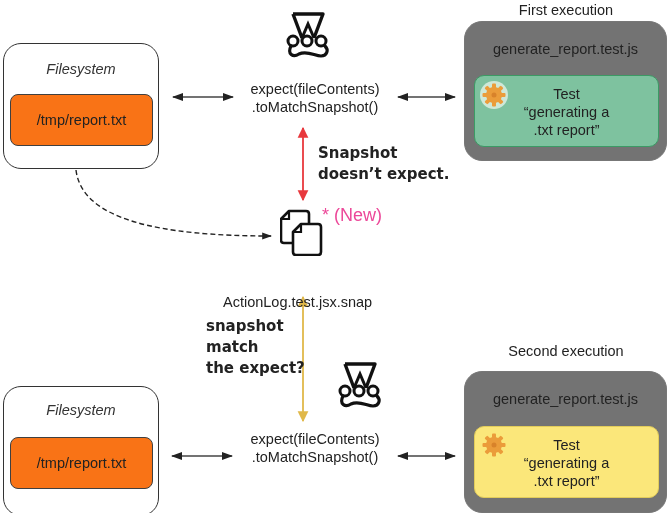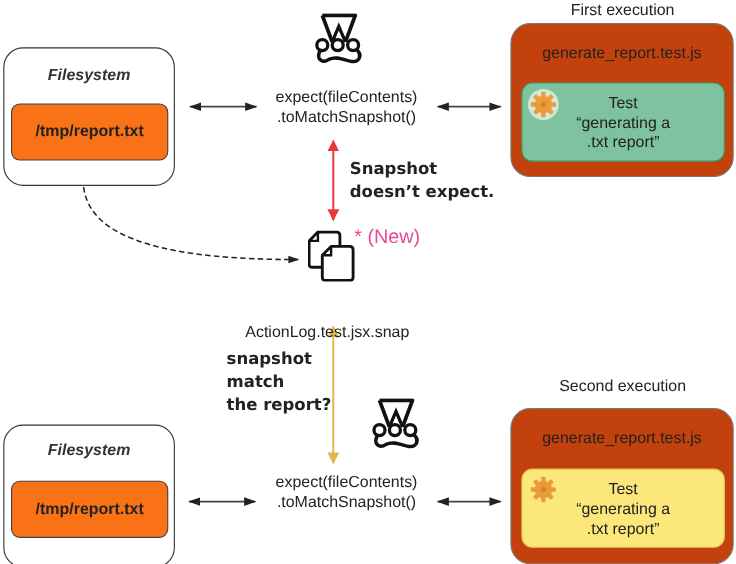--- a/index.html
+++ b/index.html
@@ -1,23 +1,23 @@
 <!DOCTYPE html>
 <html><head>
   <meta charset="utf-8">
   <style>
     html, body { margin: 0; padding: 0; background: #ffffff; }
     body { width: 669px; height: 513px; position: relative; overflow: hidden;
            font-family: "Liberation Sans", sans-serif; color: #222; }
     .abs { position: absolute; }
-    .fs-box { position: absolute; border: 1.6px solid #333; border-radius: 18px; background: #fff; box-sizing: border-box; font-weight: bold; }
+    .fs-box { position: absolute; border: 1.6px solid #333; border-radius: 18px; background: #fff; box-sizing: border-box; }
     .fs-title { position: absolute; left: 0; right: 0; text-align: center; font-style: italic; font-size: 14.5px; color: #333; }
     .fs-file { position: absolute; background: #f97316; border: 1px solid #404040; border-radius: 8px;
                display: flex; align-items: center; justify-content: center; font-size: 14.5px; color: #222; }
-    .exec-box { position: absolute; border: 1.4px solid #777; border-radius: 18px; background: #c2410c; box-sizing: border-box; text-decoration: underline; }
+    .exec-box { position: absolute; border: 1.4px solid #777; border-radius: 18px; background: #737373; box-sizing: border-box; text-decoration: underline; }
     .exec-title { position: absolute; left: 0; right: 0; text-align: center; font-size: 14.5px; color: #222; }
     .test-card { position: absolute; border-radius: 10px; box-sizing: border-box; }
     .test-card.green { background: #7ec29f; border: 1.6px solid #3c9a65; }
     .test-card.yellow { background: #fbe77a; border: 1px solid #e2cc5a; }
     .test-text { position: absolute; left: 0; right: 0; text-align: center; font-size: 14.5px; line-height: 18px; color: #222; }
     .exec-label { position: absolute; font-size: 14.5px; color: #222; text-align: center; }
     .code-text { position: absolute; text-align: center; font-size: 14.5px; line-height: 18px; color: #222; }
     .bold-q { position: absolute; font-family: "DejaVu Sans", sans-serif; font-weight: bold; font-size: 15px; line-height: 21px; color: #222; }
     .new-label { position: absolute; color: #ec4899; font-size: 18px; }
     .snap-name { position: absolute; font-size: 14.5px; color: #222; }
@@ -107,21 +107,21 @@
   <path d="M1,11 L9,11 L9,3" fill="none" stroke="#111" stroke-width="2.2"></path>
   <path d="M21,16 L38,16 Q41,16 41,19 L41,44 Q41,47 38,47 L16,47 Q13,47 13,44 L13,24 Z" fill="#fff" stroke="#111" stroke-width="2.6" stroke-linejoin="round"></path>
   <path d="M13,24 L21,24 L21,16" fill="none" stroke="#111" stroke-width="2.2"></path>
 </svg>
 <div class="new-label" style="left:322px; top:205px;">* (New)</div>
 <div class="snap-name" style="left:223px; top:263px;margin-top:31px;">ActionLog.test.jsx.snap</div>
 
 <div class="bold-q" style="left:206px; top:316px;">
   <div>snapshot</div>
   <div>match</div>
-  <div>the report?</div>
+  <div>the expect?</div>
 </div>
 
 <svg class="abs" style="left:337px; top:362px;" width="46" height="48" viewBox="0 0 46 48">
   <path d="M8,2 L38,2 L29,26 M8,2 L17,26" fill="none" stroke="#111" stroke-width="3.4" stroke-linejoin="round"></path>
   <path d="M17,26 L23,12 L29,26" fill="none" stroke="#111" stroke-width="3"></path>
   <circle cx="8" cy="29" r="5" fill="#fff" stroke="#111" stroke-width="3"></circle>
   <circle cx="22" cy="29" r="5" fill="#fff" stroke="#111" stroke-width="3"></circle>
   <circle cx="36" cy="29" r="5" fill="#fff" stroke="#111" stroke-width="3"></circle>
   <path d="M6,34 C2,42 8,46 14,42 C22,38 30,44 36,44 C42,44 44,38 40,34" fill="none" stroke="#111" stroke-width="3.2" stroke-linecap="round"></path>
 </svg>

